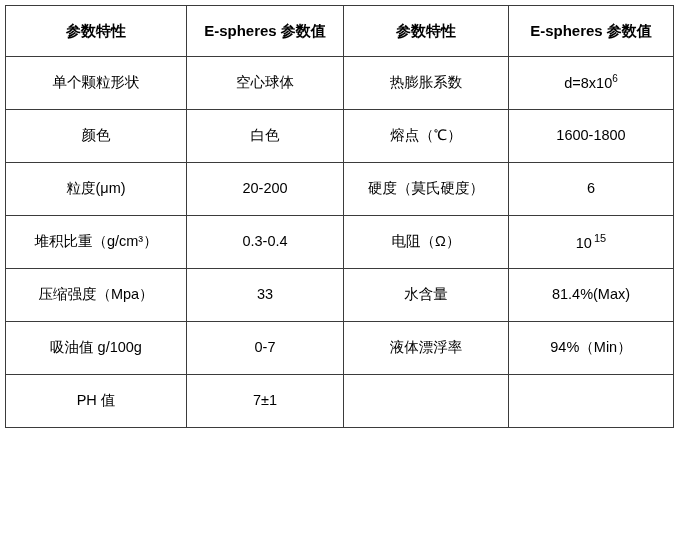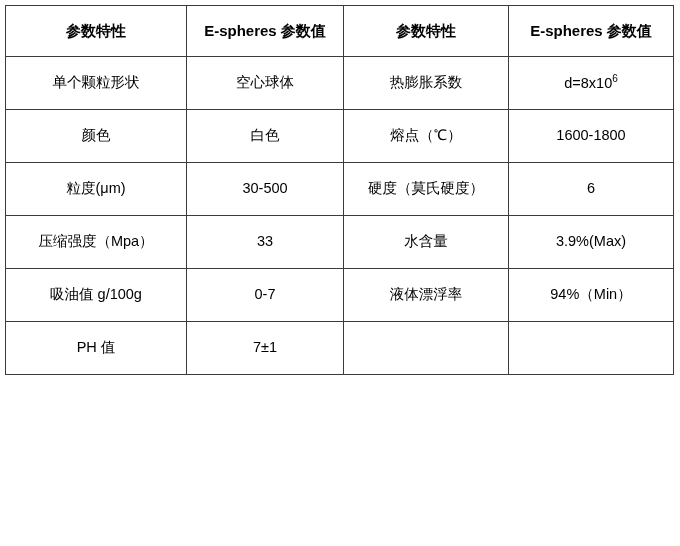--- a/index.html
+++ b/index.html
@@ -103,32 +103,38 @@
 
       <tr class="body">
         <td>颜色</td>
         <td>白色</td>
         <td>熔点（℃）</td>
         <td>1600-1800</td>
       </tr>
 
       <tr class="body">
         <td>粒度(μm)</td>
-        <td>30-500</td>
+        <td>20-200</td>
         <td>硬度（莫氏硬度）</td>
         <td>6</td>
       </tr>
 
 
+      <tr class="body">
+        <td>堆积比重（g/cm³）</td>
+        <td>0.3-0.4</td>
+        <td>电阻（Ω）</td>
+        <td><span>10</span><span class="sup-sep">15</span></td>
+      </tr>
 
       <tr class="body">
         <td>压缩强度（Mpa）</td>
         <td>33</td>
         <td>水含量</td>
-        <td>3.9%(Max)</td>
+        <td>81.4%(Max)</td>
       </tr>
 
       <tr class="body">
         <td>吸油值 g/100g</td>
         <td>0-7</td>
         <td>液体漂浮率</td>
         <td>94%（Min）</td>
       </tr>
 
       <tr class="body">

